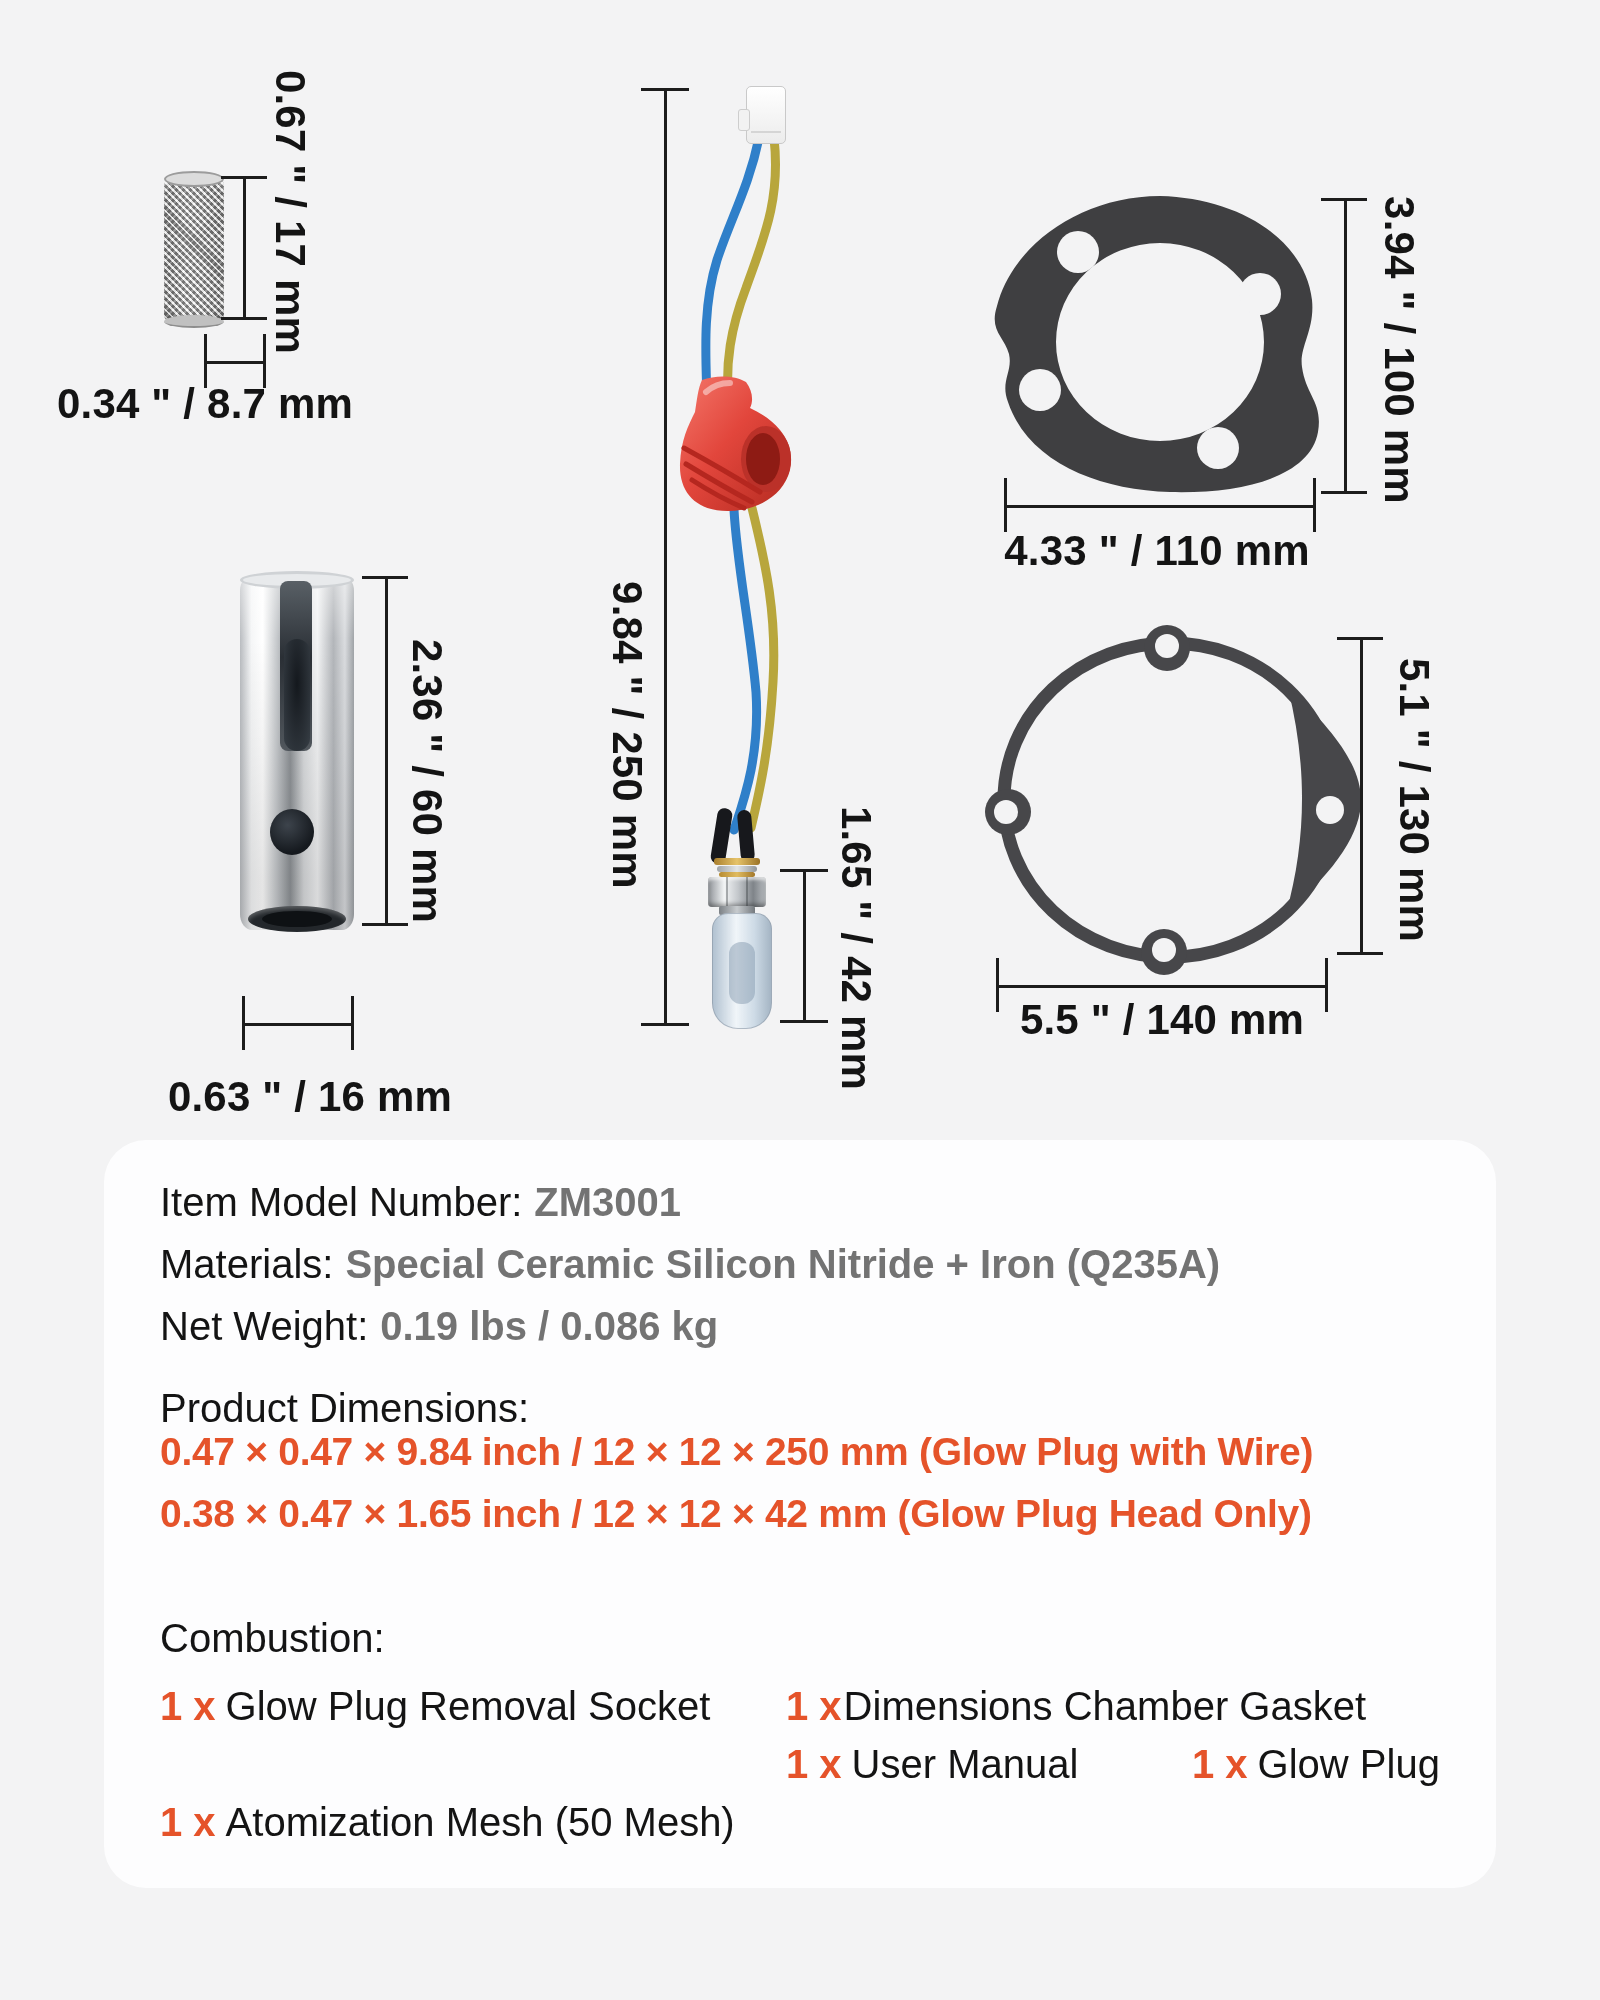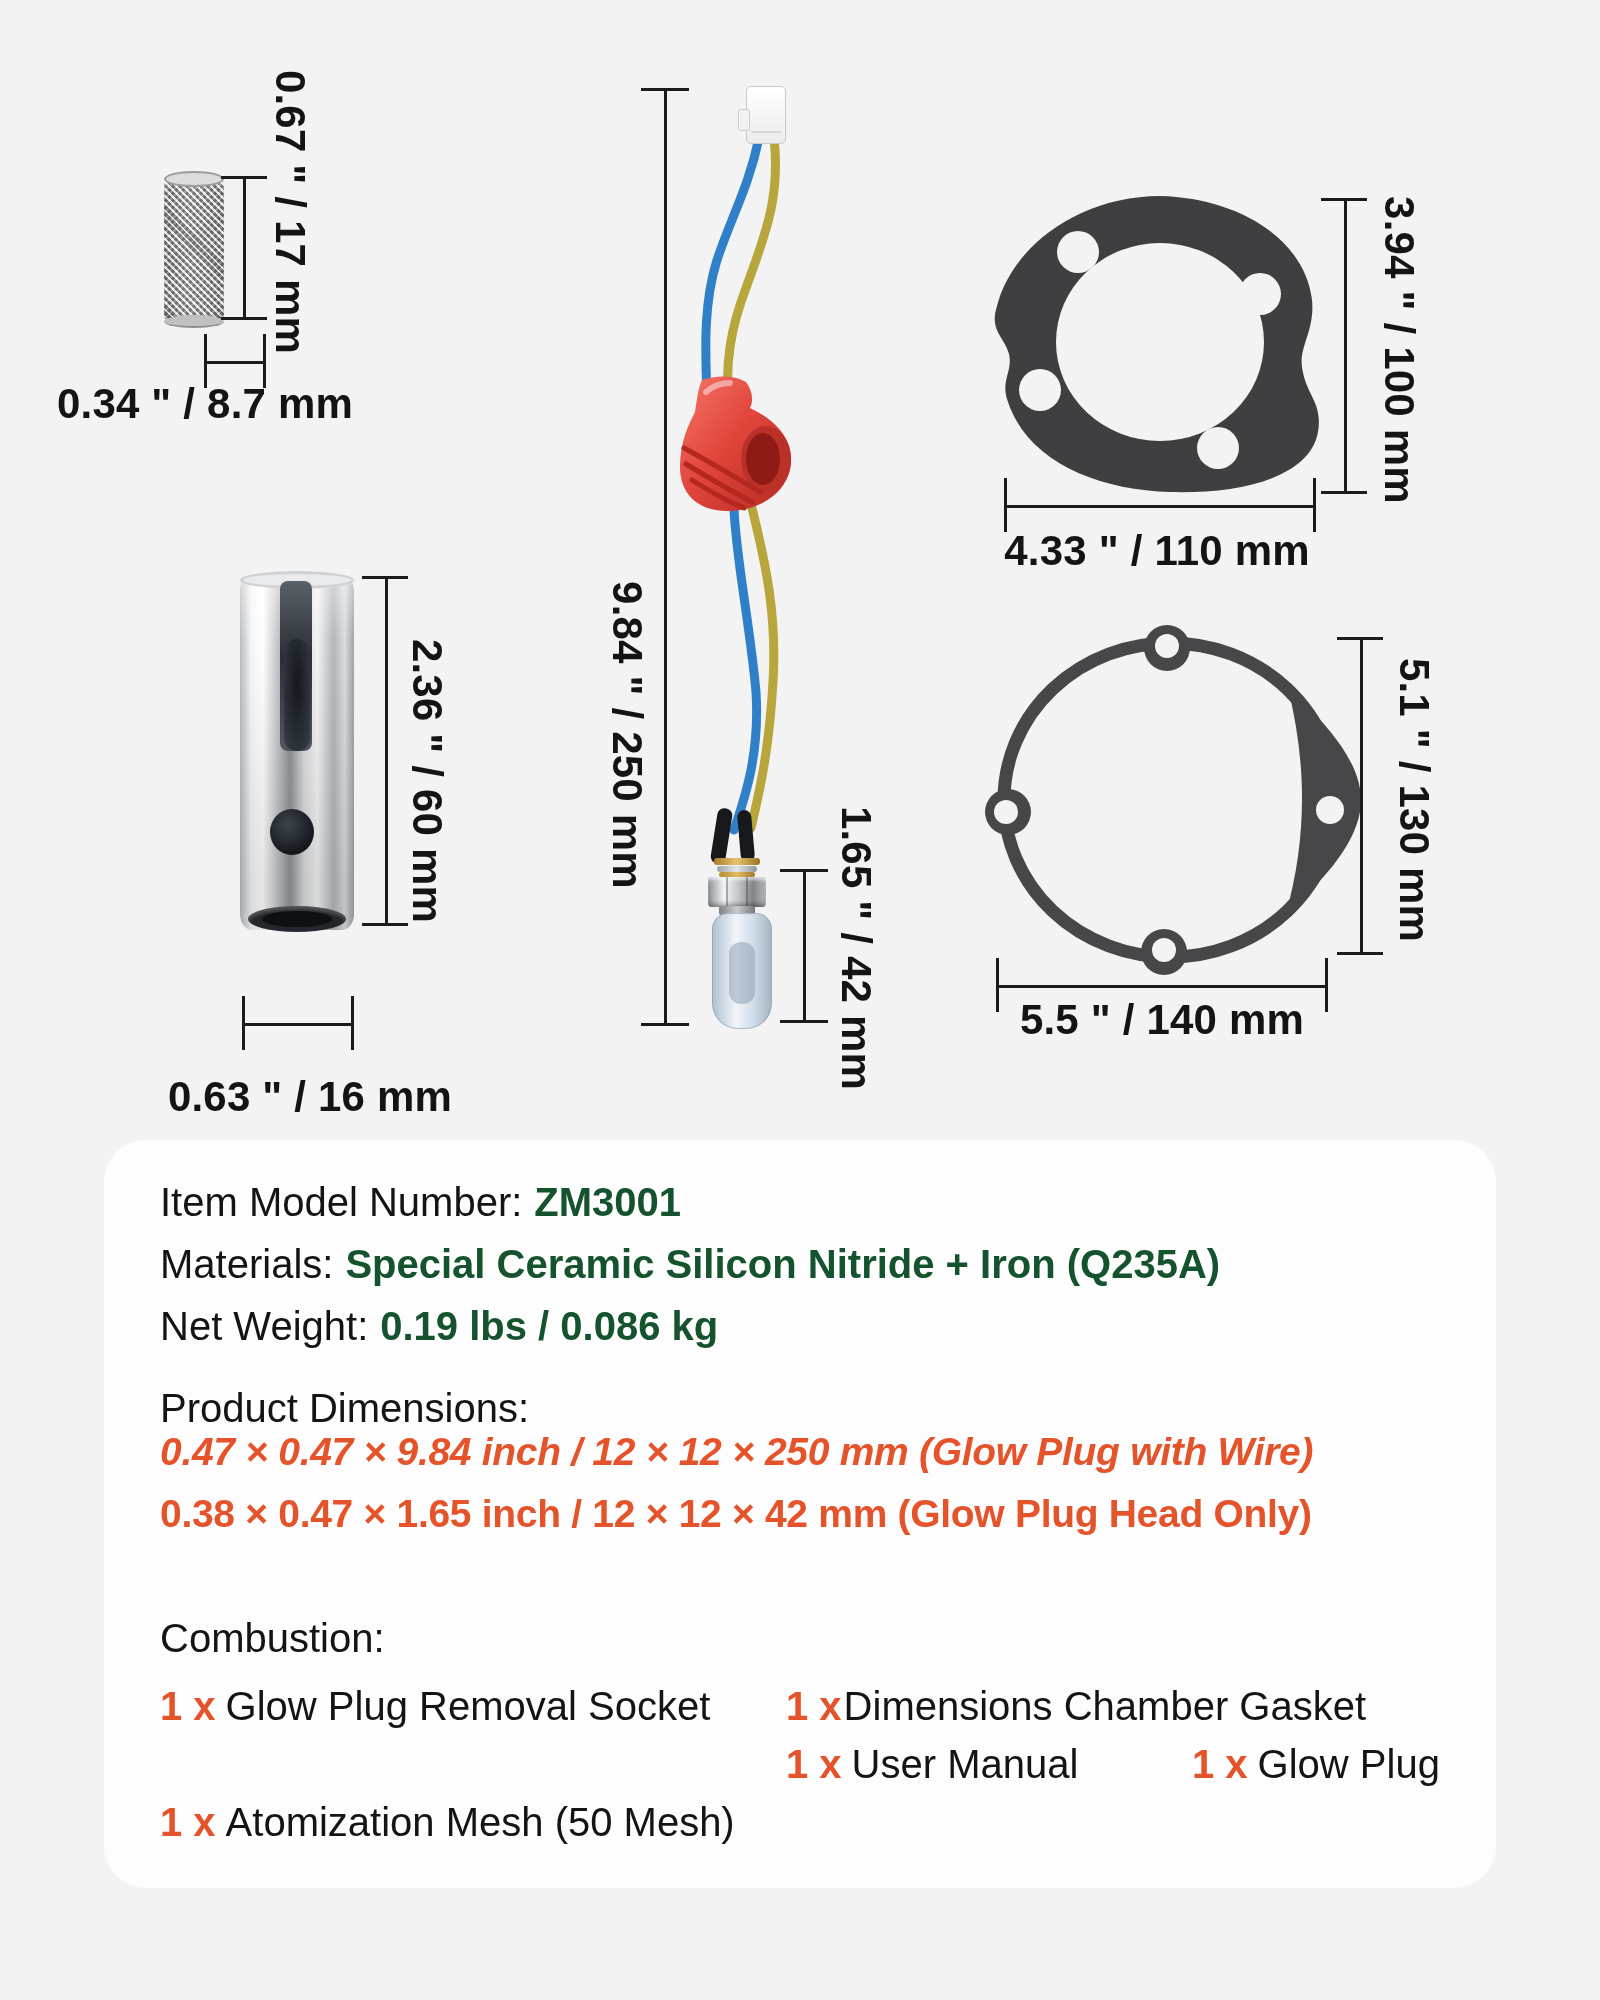--- a/index.html
+++ b/index.html
@@ -68,21 +68,21 @@
   .collar{position:absolute;left:719px;top:906px;width:36px;height:9px;border-radius:2px;
     background:linear-gradient(90deg,#7c8186,#c7cbce,#74797e);}
   .sheath{position:absolute;left:712px;top:913px;width:60px;height:116px;border-radius:16px 16px 26px 26px;
     background:linear-gradient(90deg, rgba(173,190,206,.95), rgba(240,245,249,.97) 40%, rgba(202,216,228,.95) 72%, rgba(160,177,193,.95));
     border:1px solid rgba(146,158,172,.65);box-sizing:border-box;}
   .sheath::after{content:"";position:absolute;left:16px;top:28px;width:26px;height:62px;border-radius:12px;
     background:rgba(124,146,168,.45);}
   
   .panel{position:absolute;left:104px;top:1140px;width:1392px;height:748px;border-radius:42px;background:#fdfdfe;}
   .info-line{position:absolute;left:56px;height:52px;line-height:52px;font-size:40px;white-space:nowrap;}
-  .info-line .val{color:#14532d;font-weight:700;margin-left:12px;}
+  .info-line .val{color:#737373;font-weight:700;margin-left:12px;}
   .dim-orange{position:absolute;left:56px;height:52px;line-height:52px;font-size:39px;letter-spacing:-.3px;
     color:#e5532a;font-weight:700;white-space:nowrap;}
   .acc-item{position:absolute;height:52px;line-height:52px;font-size:40px;white-space:nowrap;}
   .acc-item .qty{color:#e5532a;font-weight:700;margin-right:10px;}
 </style>
 </head>
 <body>
 
 <div id="canvas">
 
@@ -226,21 +226,21 @@
     <div class="info-line" style="top:36px;">
       <span>Item Model Number:</span><span class="val">ZM3001</span>
     </div>
     <div class="info-line" style="top:98px;">
       <span>Materials:</span><span class="val">Special Ceramic Silicon Nitride + Iron (Q235A)</span>
     </div>
     <div class="info-line" style="top:160px;">
       <span>Net Weight:</span><span class="val">0.19 lbs / 0.086 kg</span>
     </div>
     <div class="info-line" style="top:222px;margin-top:20px;">Product Dimensions:</div>
-    <div class="dim-orange" style="top:286px;font-style:italic;">0.47 × 0.47 × 9.84 inch / 12 × 12 × 250 mm (Glow Plug with Wire)</div>
+    <div class="dim-orange" style="top:286px;">0.47 × 0.47 × 9.84 inch / 12 × 12 × 250 mm (Glow Plug with Wire)</div>
     <div class="dim-orange" style="top:348px;">0.38 × 0.47 × 1.65 inch / 12 × 12 × 42 mm (Glow Plug Head Only)</div>
     <div class="info-line" style="top:472px;">Combustion:</div>
 
     <div class="acc-item" style="left:56px;top:540px;">
       <span class="qty">1 x</span><span>Glow Plug Removal Socket</span>
     </div>
     <div class="acc-item" style="left:682px;top:540px;">
       <span class="qty" style="margin-right:2px;">1 x</span><span>Dimensions Chamber Gasket</span>
     </div>
     <div class="acc-item" style="left:682px;top:598px;">

